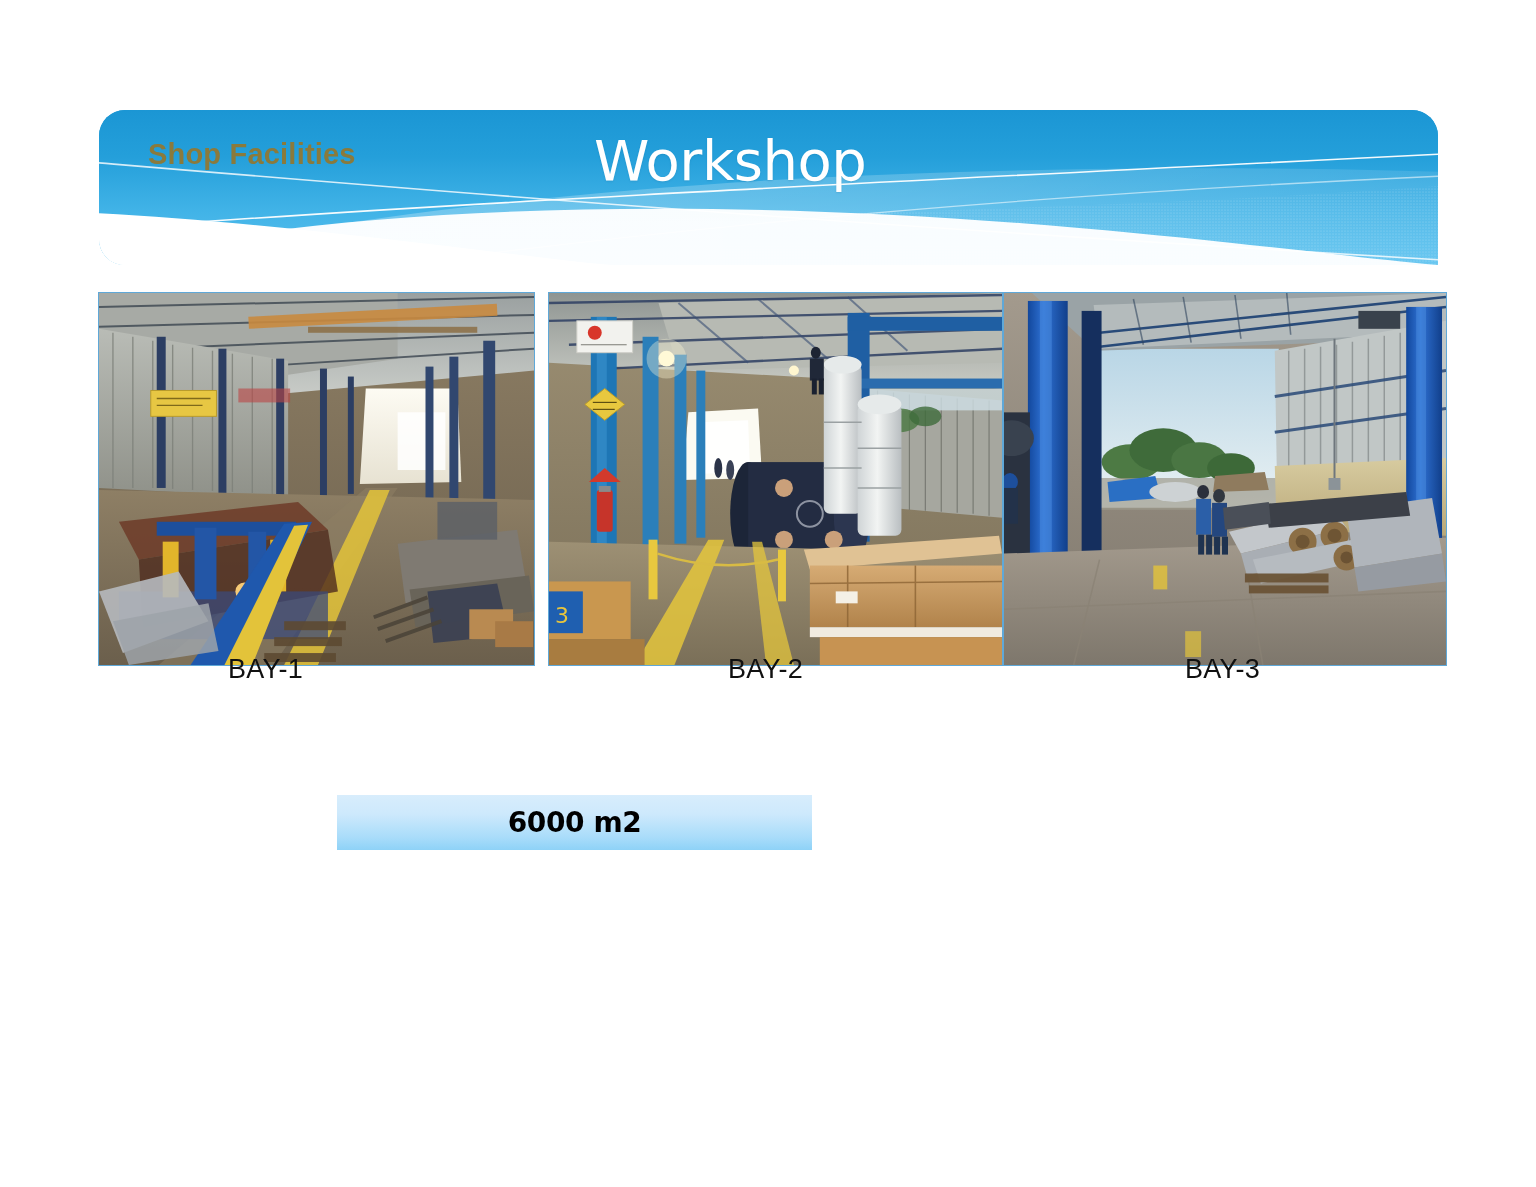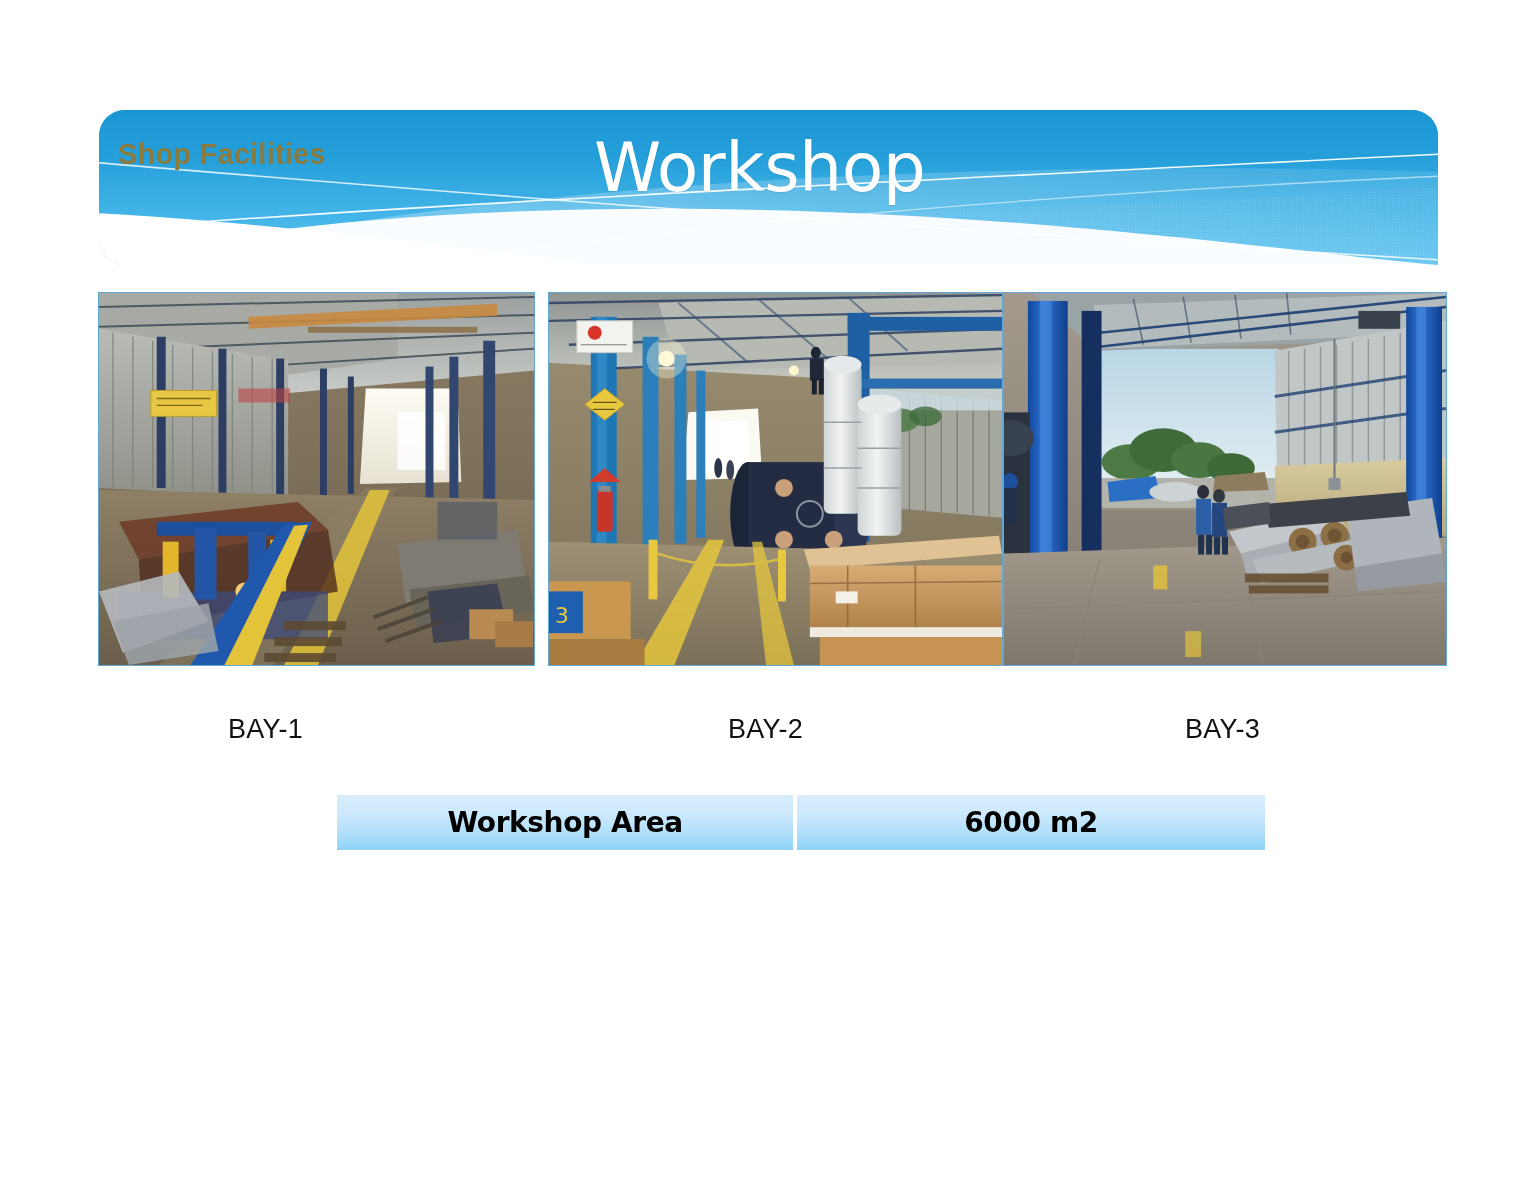--- a/index.html
+++ b/index.html
@@ -17,31 +17,31 @@
     left: 99px; top: 110px;
     width: 1339px; height: 155px;
     border-radius: 26px 26px 0 26px;
     overflow: hidden;
     background: linear-gradient(180deg, #1b96d4 0%, #239ed9 28%, #3fb2e6 62%, #57c0ee 100%);
   }
   .banner-svg { position:absolute; inset:0; width:100%; height:100%; display:block; }
   .banner-title {
     position: absolute;
     left: 495px; top: 18px;
-    font-size: 68px;
+    font-size: 56px;
     font-weight: 400;
     color: #ffffff;
     letter-spacing: -0.5px;
     font-family: "DejaVu Sans", sans-serif;
     z-index: 6;
     text-shadow: 0 1px 2px rgba(0,60,100,.13);
   }
   .banner-kicker {
     position: absolute;
-    left: 19px; top: 28px;
+    left: 49px; top: 28px;
     font-size: 29px;
     font-weight: 700;
     color: #8a7a3c;
     letter-spacing: 0.2px;
     z-index: 6;
   }
 
   
   .photos { position: absolute; left: 0; top: 292px; width: 1536px; height: 374px; }
   .photo {
@@ -51,21 +51,21 @@
     background: #7d7a70;
   }
   .photo.p1 { left: 98px;   width: 437px; }
   .photo.p2 { left: 548px;  width: 455px; }
   .photo.p3 { left: 1003px; width: 444px; }
   .photo svg { display:block; width:100%; height:100%; }
 
   
   .bay-label {
     position: absolute;
-    top: 714px;
+    top: 654px;
     font-size: 27px;
     color: #111;
     font-family: "Liberation Sans", sans-serif;
     letter-spacing: .3px;
   }
   .bay-label.b1 { left: 228px; }
   .bay-label.b2 { left: 728px; }
   .bay-label.b3 { left: 1185px; }
 
   
@@ -525,21 +525,20 @@
     </div>
   </div>
 
   <div class="bay-label b1">BAY-1</div>
   <div class="bay-label b2">BAY-2</div>
   <div class="bay-label b3">BAY-3</div>
 
   <div class="facts-table">
 
     <div class="facts-row">
-      <div class="facts-cell label">Workshop Area</div>
       <div class="facts-cell value">6000 m2</div>
     </div>
 
     <div class="facts-row">
     </div>
 
     <div class="facts-row">
     </div>
 
   </div>

